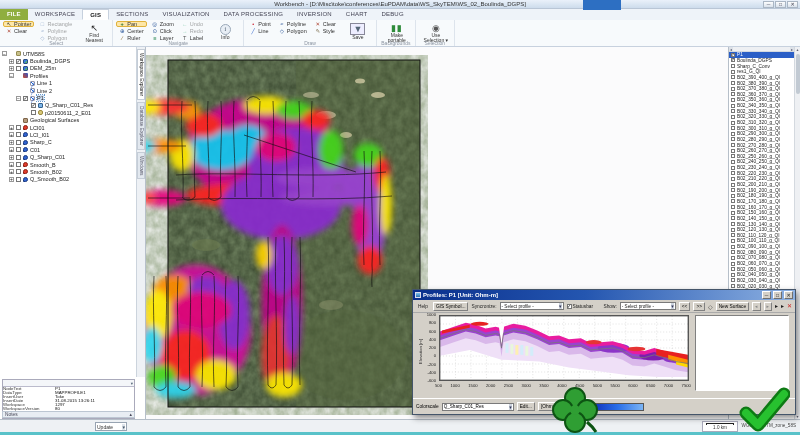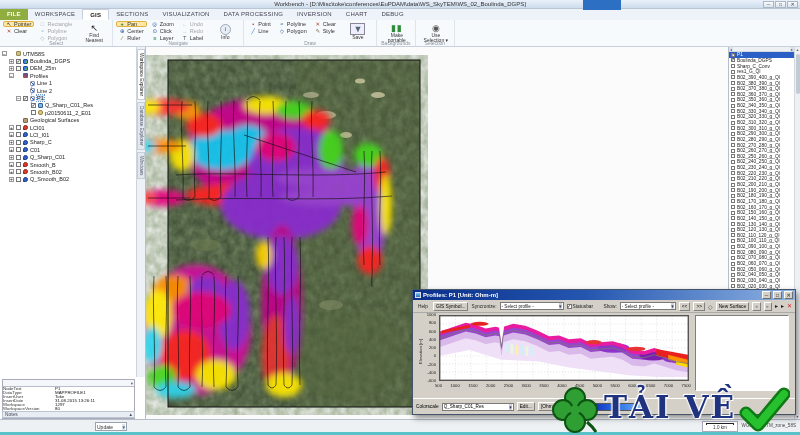--- a/index.html
+++ b/index.html
@@ -1044,19 +1044,18 @@
   <svg class="wm" data-name="clover-icon" style="left:549px;top:386px" width="52" height="47" viewBox="0 0 52 47" xmlns="http://www.w3.org/2000/svg">
     <g stroke="#0d5413" stroke-width="2" fill="#2f9e33">
       <circle cx="26" cy="12" r="10"></circle>
       <circle cx="14" cy="24" r="10"></circle>
       <circle cx="38" cy="24" r="10"></circle>
       <circle cx="26" cy="36" r="10"></circle>
     </g>
     <circle cx="26" cy="24" r="5" fill="#2f9e33"></circle>
     <path d="M38,36 q6,5 9,10" stroke="#0d5413" stroke-width="3" fill="none"></path>
   </svg>
-  <div class="wm wm-text" data-name="download-watermark-text">TẢI VỀ</div>
   <svg class="wm" data-name="checkmark-icon" style="left:738px;top:387px" width="52" height="45" viewBox="0 0 52 45" xmlns="http://www.w3.org/2000/svg">
     <path d="M8,26 L20,38 L46,7" fill="none" stroke="#0e7a14" stroke-width="13" stroke-linecap="round" stroke-linejoin="round"></path>
     <path d="M8,26 L20,38 L46,7" fill="none" stroke="#27c12f" stroke-width="8" stroke-linecap="round" stroke-linejoin="round"></path>
   </svg>
 
 </div>
 
 </body></html>

